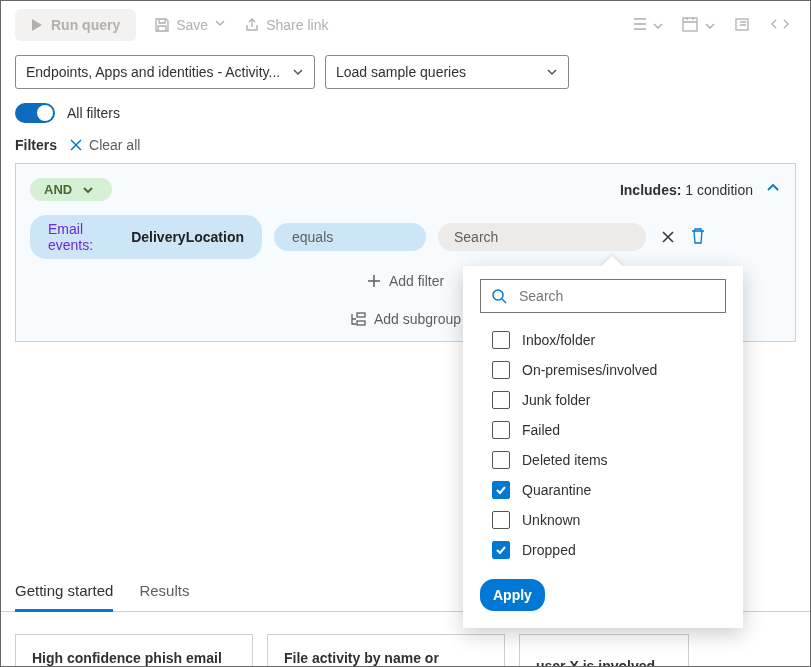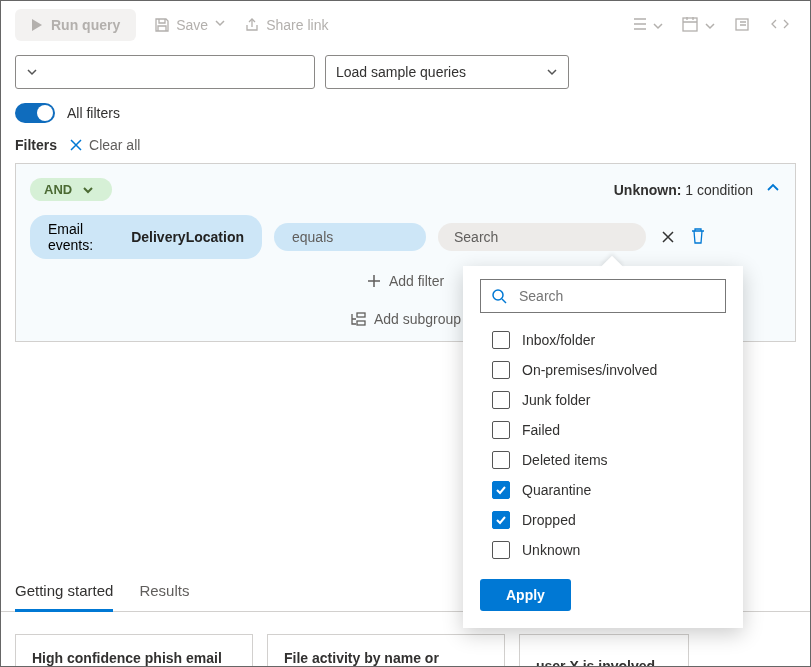--- a/index.html
+++ b/index.html
@@ -130,21 +130,21 @@
     display:flex; align-items:center; gap:12px; margin-bottom:14px;
   }
   .pill {
     display:inline-flex; align-items:center;
     border-radius:16px; padding:6px 18px; font-size:14px;
   }
   .pill-event {
     background: var(--pill-blue);
     width:232px;
   }
-  .pill-event span:first-child { color:#000000; }
+  .pill-event span:first-child { color:#6d28d9; }
   .pill-event span:last-child { font-weight:600; color:#222; }
   .pill-equals {
     background: var(--pill-blue);
     width:152px; color: var(--text-muted);
   }
   .pill-search {
     background: var(--pill-grey);
     width:208px; color: var(--text-muted);
     padding-left:16px;
   }
@@ -190,22 +190,22 @@
   .cb {
     width:18px; height:18px;
     border:1px solid #555; border-radius:2px;
     display:inline-flex; align-items:center; justify-content:center;
   }
   .cb.checked { background: var(--blue); border-color: var(--blue); }
   .cb.checked svg { stroke:#fff; }
   .apply-btn {
     margin-top:14px;
     background: var(--blue); color:#fff;
-    border:none; border-radius:3px;
-    padding:8px 26px; font-weight:600; font-size:14px;
+    border:none; border-radius:14px;
+    padding:8px 13px; font-weight:600; font-size:14px;
   }
   
   .tabs {
     display:flex; gap:26px;
     padding: 0 14px; margin-top:230px;
     border-bottom:1px solid var(--border-light);
   }
   .tab {
     padding:10px 0 12px 0;
     font-size:15px; color: var(--text-muted);
@@ -276,20 +276,21 @@
           <path d="M6 7h6M6 10h6"></path>
         </svg></span>
     <span><svg width="20" height="16" viewBox="0 0 20 16" stroke-width="1.3">
           <path d="M6 4L2 8l4 4M14 4l4 4-4 4"></path>
         </svg></span>
   </div>
 </div>
 
 <div class="schema-row">
   <div class="dropdown dd-schema">
+    <span class="ellipsis">Endpoints, Apps and identities - Activity...</span>
     <svg class="chev-down" viewBox="0 0 12 12" stroke="#555" fill="none" stroke-width="1.5">
         <path d="M2 4l4 4 4-4"></path>
       </svg>
   </div>
   <div class="dropdown dd-sample">
     <span>Load sample queries</span>
     <svg class="chev-down" viewBox="0 0 12 12" stroke="#555" fill="none" stroke-width="1.5">
         <path d="M2 4l4 4 4-4"></path>
       </svg>
   </div>
@@ -312,21 +313,21 @@
 
 <div class="filter-panel">
   <div class="filter-top">
     <div class="and-pill">
       <span>AND</span>
       <svg class="chev-down" viewBox="0 0 12 12" stroke="#4b6a33" fill="none" stroke-width="2">
           <path d="M2 4l4 4 4-4"></path>
         </svg>
     </div>
     <span class="includes">
-      <b>Unknown:</b>
+      <b>Includes:</b>
       <span>1 condition</span>
     </span>
     <span class="collapse-chev">
       <svg width="16" height="16" viewBox="0 0 16 16" fill="none" stroke-width="1.8">
           <path d="M3 10l5-5 5 5"></path>
         </svg>
     </span>
   </div>
 
   <div class="filter-row">
@@ -401,31 +402,31 @@
       </div>
       <div class="opt">
         <span class="cb checked">
           <svg width="12" height="12" viewBox="0 0 12 12" fill="none" stroke-width="2">
             <path d="M2 6l3 3 5-6"></path>
           </svg>
         </span>
         <span>Quarantine</span>
       </div>
       <div class="opt">
+        <span class="cb"></span>
+        <span>Unknown</span>
+      </div>
+      <div class="opt">
         <span class="cb checked">
           <svg width="12" height="12" viewBox="0 0 12 12" fill="none" stroke-width="2">
             <path d="M2 6l3 3 5-6"></path>
           </svg>
         </span>
         <span>Dropped</span>
       </div>
-      <div class="opt">
-        <span class="cb"></span>
-        <span>Unknown</span>
-      </div>
     </div>
   <button class="apply-btn">Apply</button>
 </div>
 
 <div class="tabs">
   <div class="tab active">Getting started</div>
   <div class="tab">Results</div>
 </div>
 
 <div class="cards">

